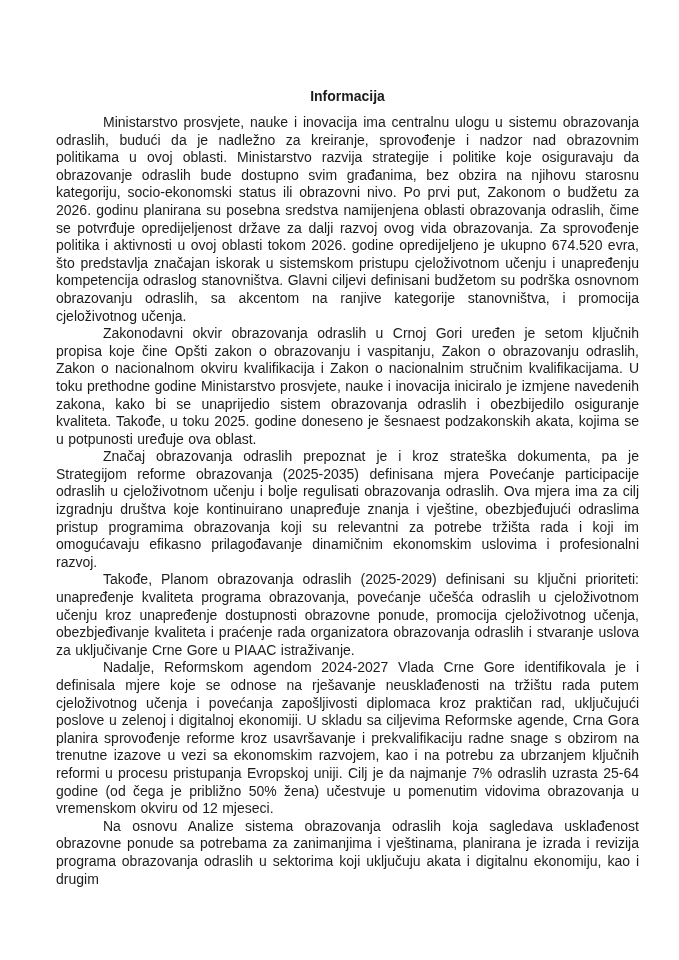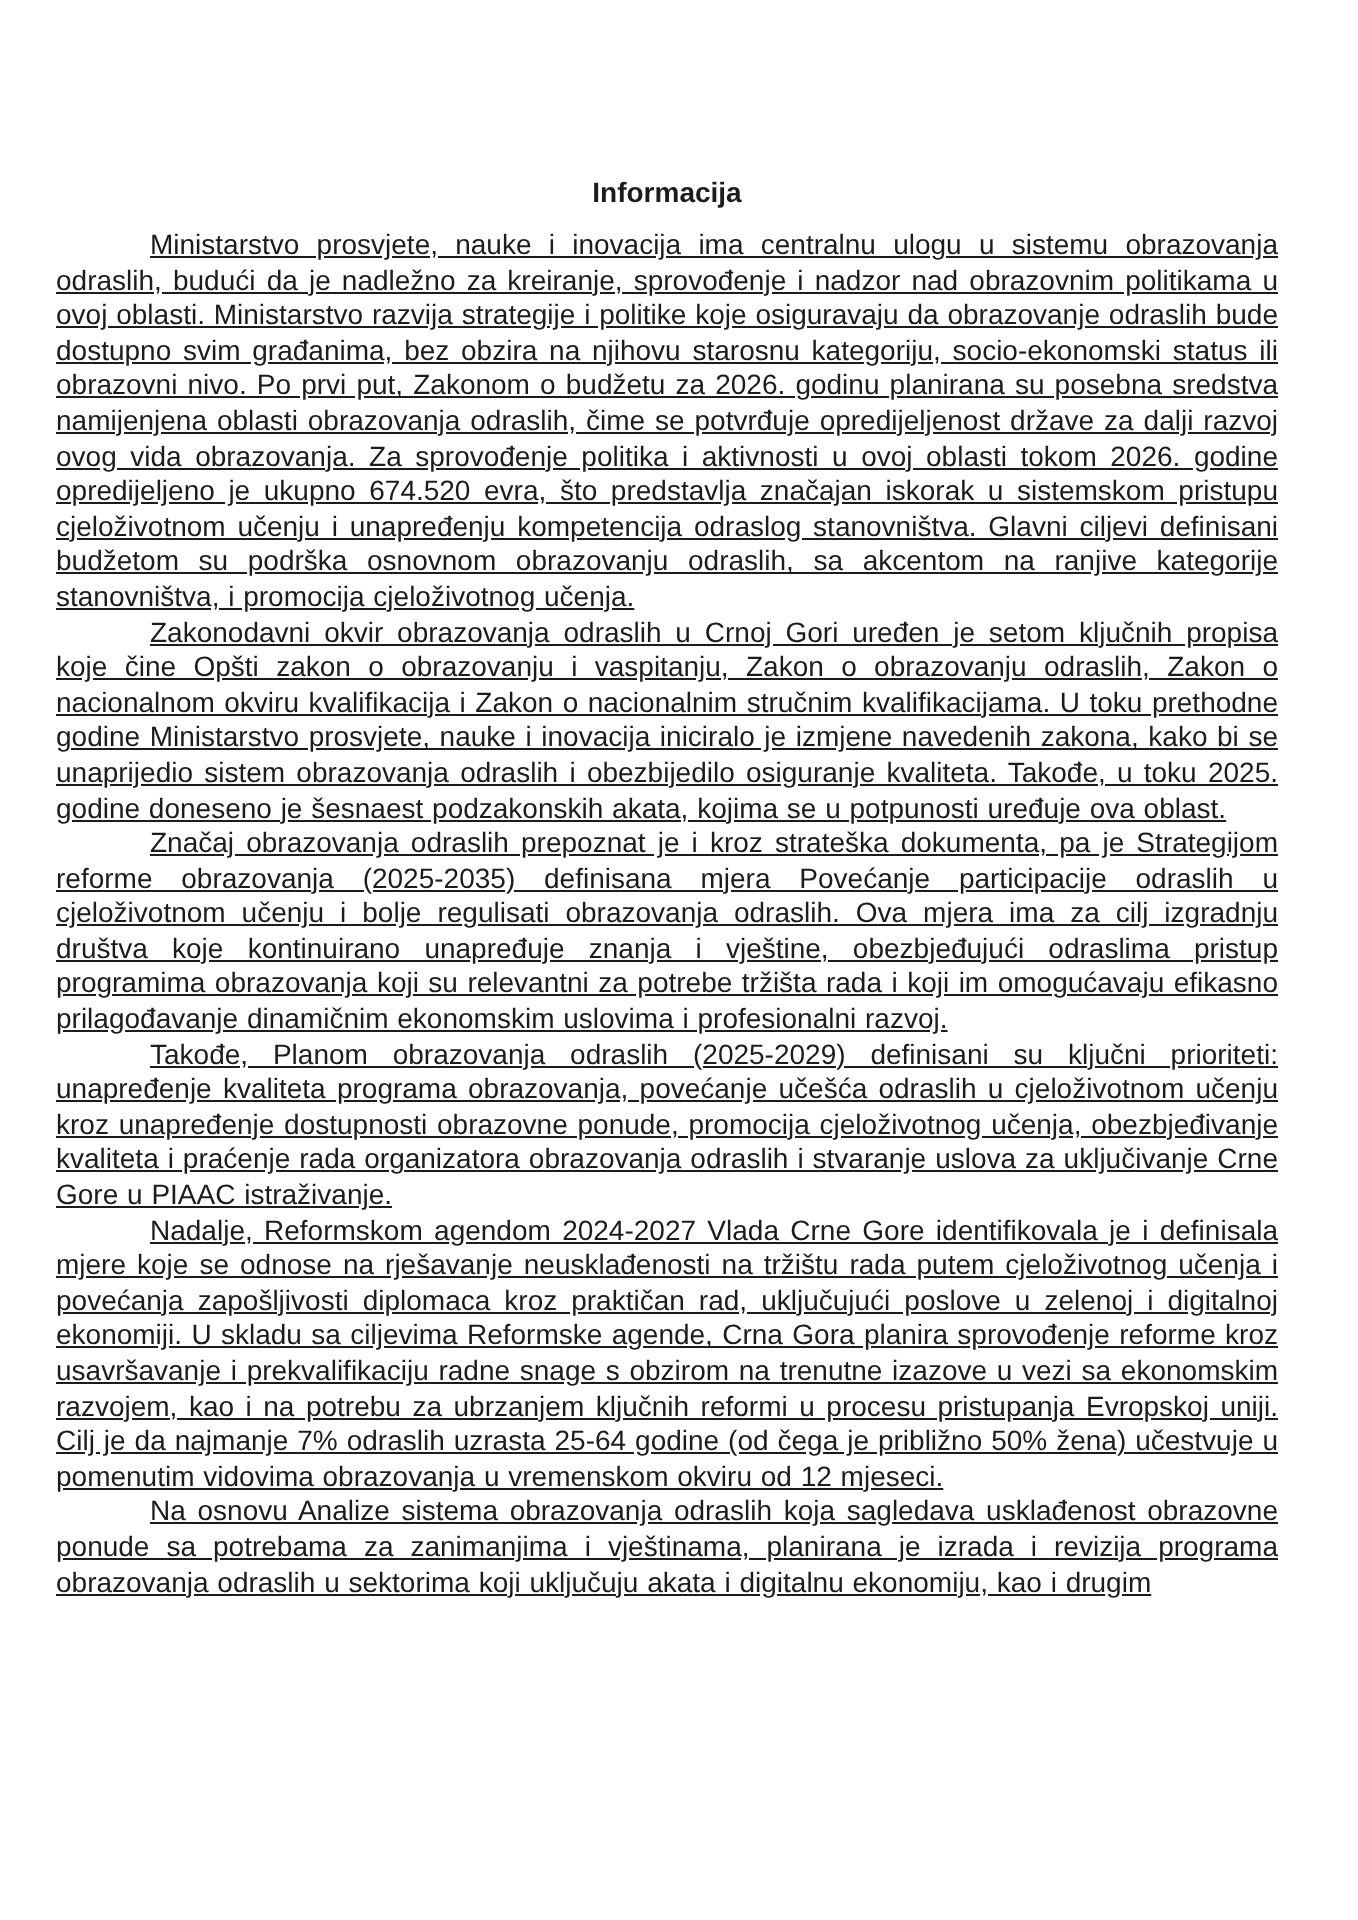--- a/index.html
+++ b/index.html
@@ -6,21 +6,21 @@
     margin: 0;
     padding: 0;
     background: #ffffff;
   }
   .page {
     position: relative;
     width: 679px;
     height: 960px;
     background: #ffffff;
     box-sizing: border-box;
-    padding: 88px 40px 0 28px;
+    padding: 88px 40px 0 56px;
     font-family: "Liberation Sans", "DejaVu Sans", sans-serif;
     color: #1c1c1c;
     overflow: hidden;
   }
   .doc-title {
     font-size: 14px;
     font-weight: 700;
     text-align: center;
     line-height: 17px;
     margin: 0 0 9px 0;
@@ -34,21 +34,20 @@
     max-width: 592px;
   }
   .doc-body p {
     font-size: 14px;
     font-weight: 400;
     line-height: 17.6px;
     text-align: justify;
     text-indent: 47px;
     margin: 0;
     word-spacing: 0.5px;
-    text-decoration: underline;
   }
 </style>
 </head>
 <body>
 
 <div class="page">
   <h1 class="doc-title">Informacija</h1>
 
 
   <div class="doc-body">

